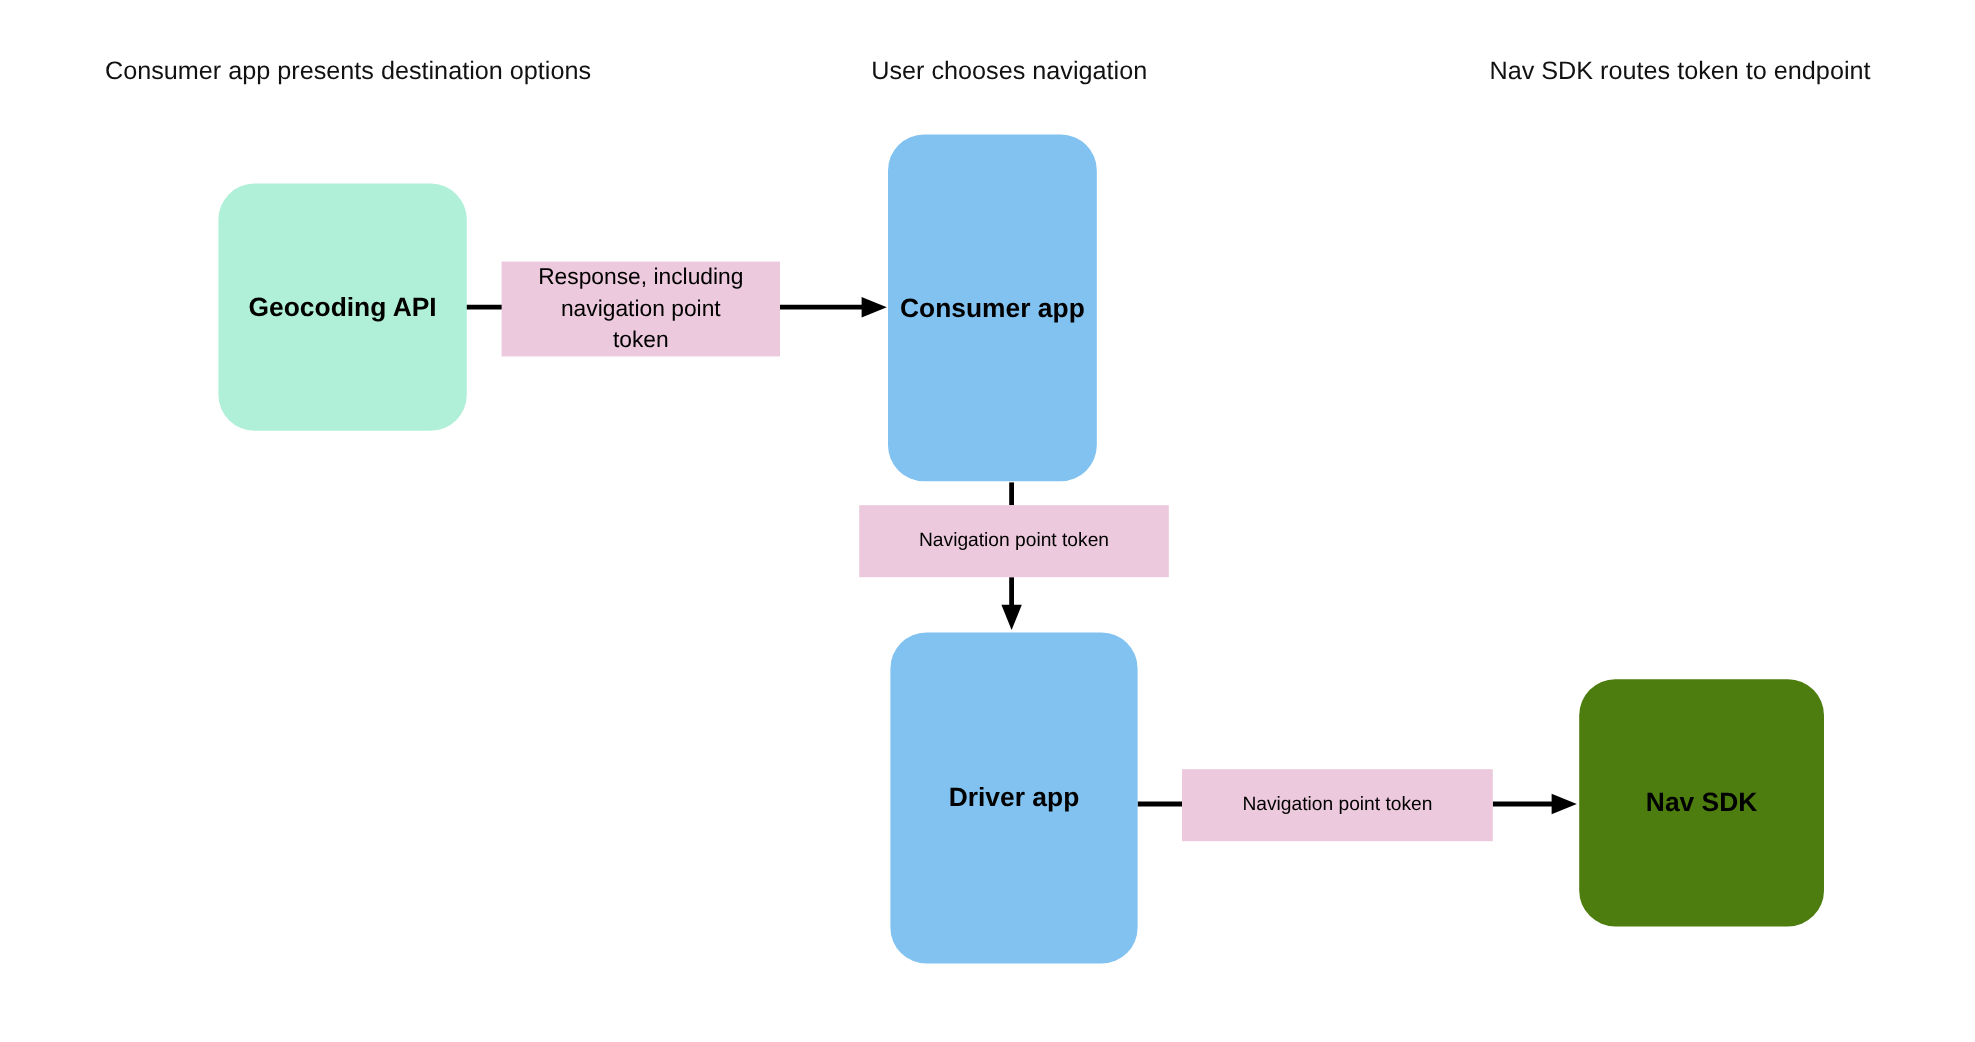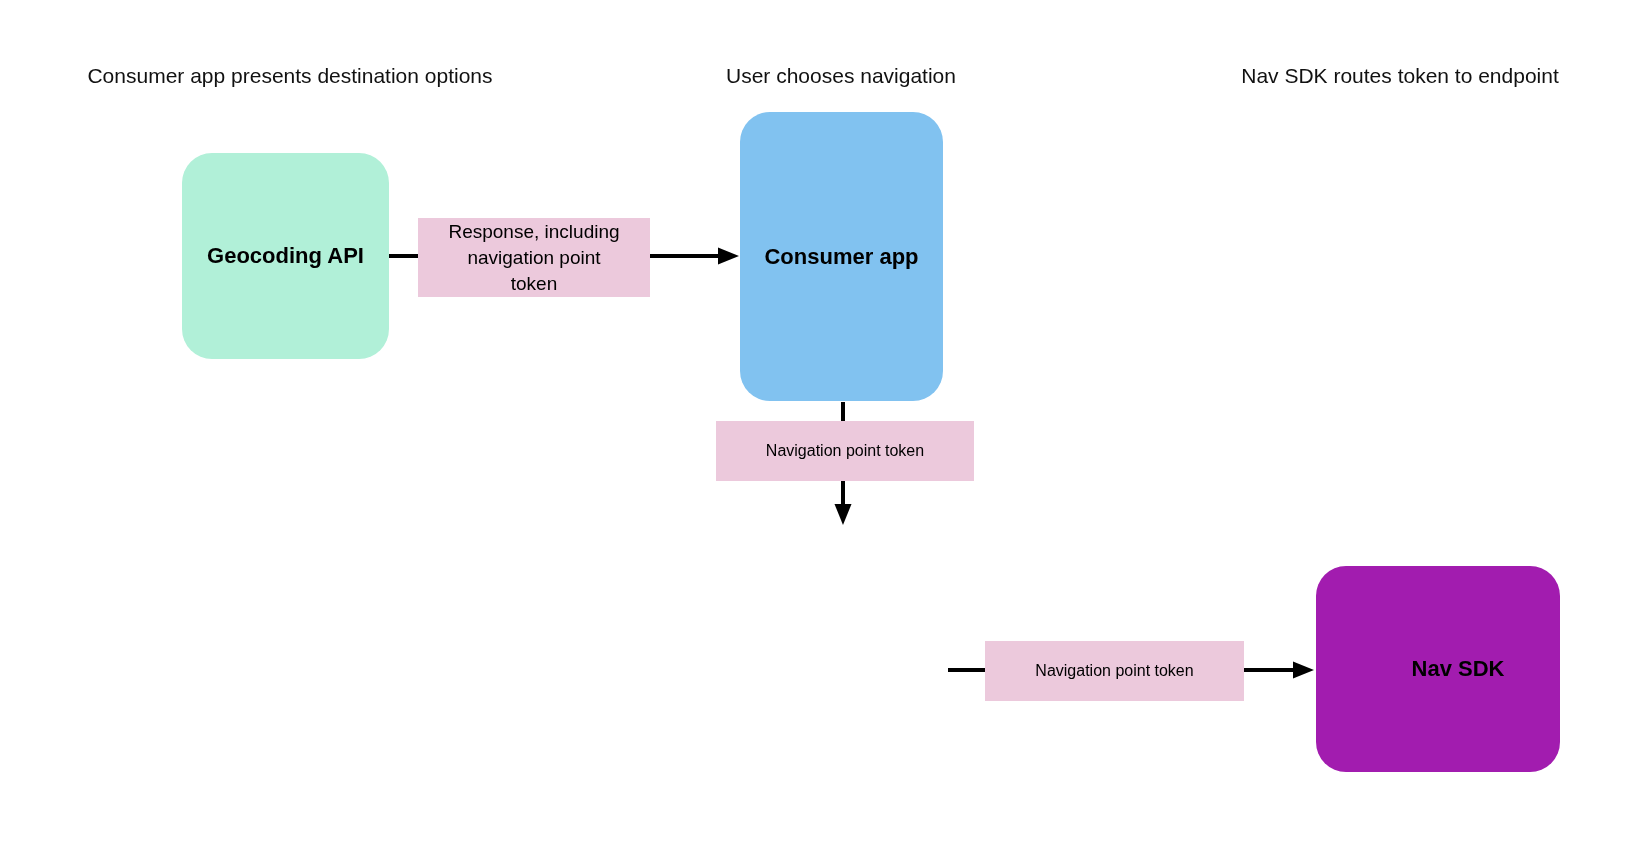--- a/index.html
+++ b/index.html
@@ -11,21 +11,21 @@
     position: relative;
     width: 1646px;
     height: 868px;
     background: #ffffff;
     overflow: hidden;
     font-family: "Liberation Sans", "DejaVu Sans", sans-serif;
     color: #000000;
   }
   .phase-header {
     position: absolute;
-    top: 64px;
+    top: 48px;
     transform: translateX(-50%);
     font-size: 21px;
     font-weight: 400;
     color: #111111;
     white-space: nowrap;
   }
   .phase-header.h1 { left: 290px; }
   .phase-header.h2 { left: 841px; }
   .phase-header.h3 { left: 1400px; }
 
@@ -36,21 +36,21 @@
     align-items: center;
     justify-content: center;
   }
   .node .node-label {
     font-size: 22px;
     font-weight: 700;
     color: #000000;
     white-space: nowrap;
   }
   .node.geocoding { left: 170px; top: 153px; width: 207px; height: 206px; margin-left: 12px; }
-  .node.consumer  { left: 740px; top: 112px; width: 203px; height: 289px; }
+  .node.consumer  { left: 740px; top: 112px; width: 174px; height: 289px; }
   .node.driver    { left: 742px; top: 527px; width: 206px; height: 276px; }
   .node.navsdk    { left: 1316px; top: 566px; width: 204px; height: 206px; }
 
   .edge-label {
     position: absolute;
     display: flex;
     align-items: center;
     justify-content: center;
     text-align: center;
     font-size: 16px;
@@ -98,22 +98,25 @@
   </svg>
 
   <div class="node geocoding" style="background-color: rgb(177, 240, 216);">
     <span class="node-label">Geocoding API</span>
   </div>
 
   <div class="node consumer" style="background-color: rgb(129, 194, 240);">
     <span class="node-label">Consumer app</span>
   </div>
 
+  <div class="node driver" style="background-color: rgb(129, 194, 240);">
+    <span class="node-label">Driver app</span>
+  </div>
 
-  <div class="node navsdk" style="background-color: #a21caf; padding-left: 40px;">
+  <div class="node navsdk" style="background-color: #4d7c0f;">
     <span class="node-label">Nav SDK</span>
   </div>
 
   <div class="edge-label e1" style="background-color: rgb(236, 201, 220);">Response, including
 navigation point
 token</div>
 
   <div class="edge-label e2" style="background-color: rgb(236, 201, 220);">Navigation point token</div>
 
   <div class="edge-label e3" style="background-color: rgb(236, 201, 220);">Navigation point token</div>

